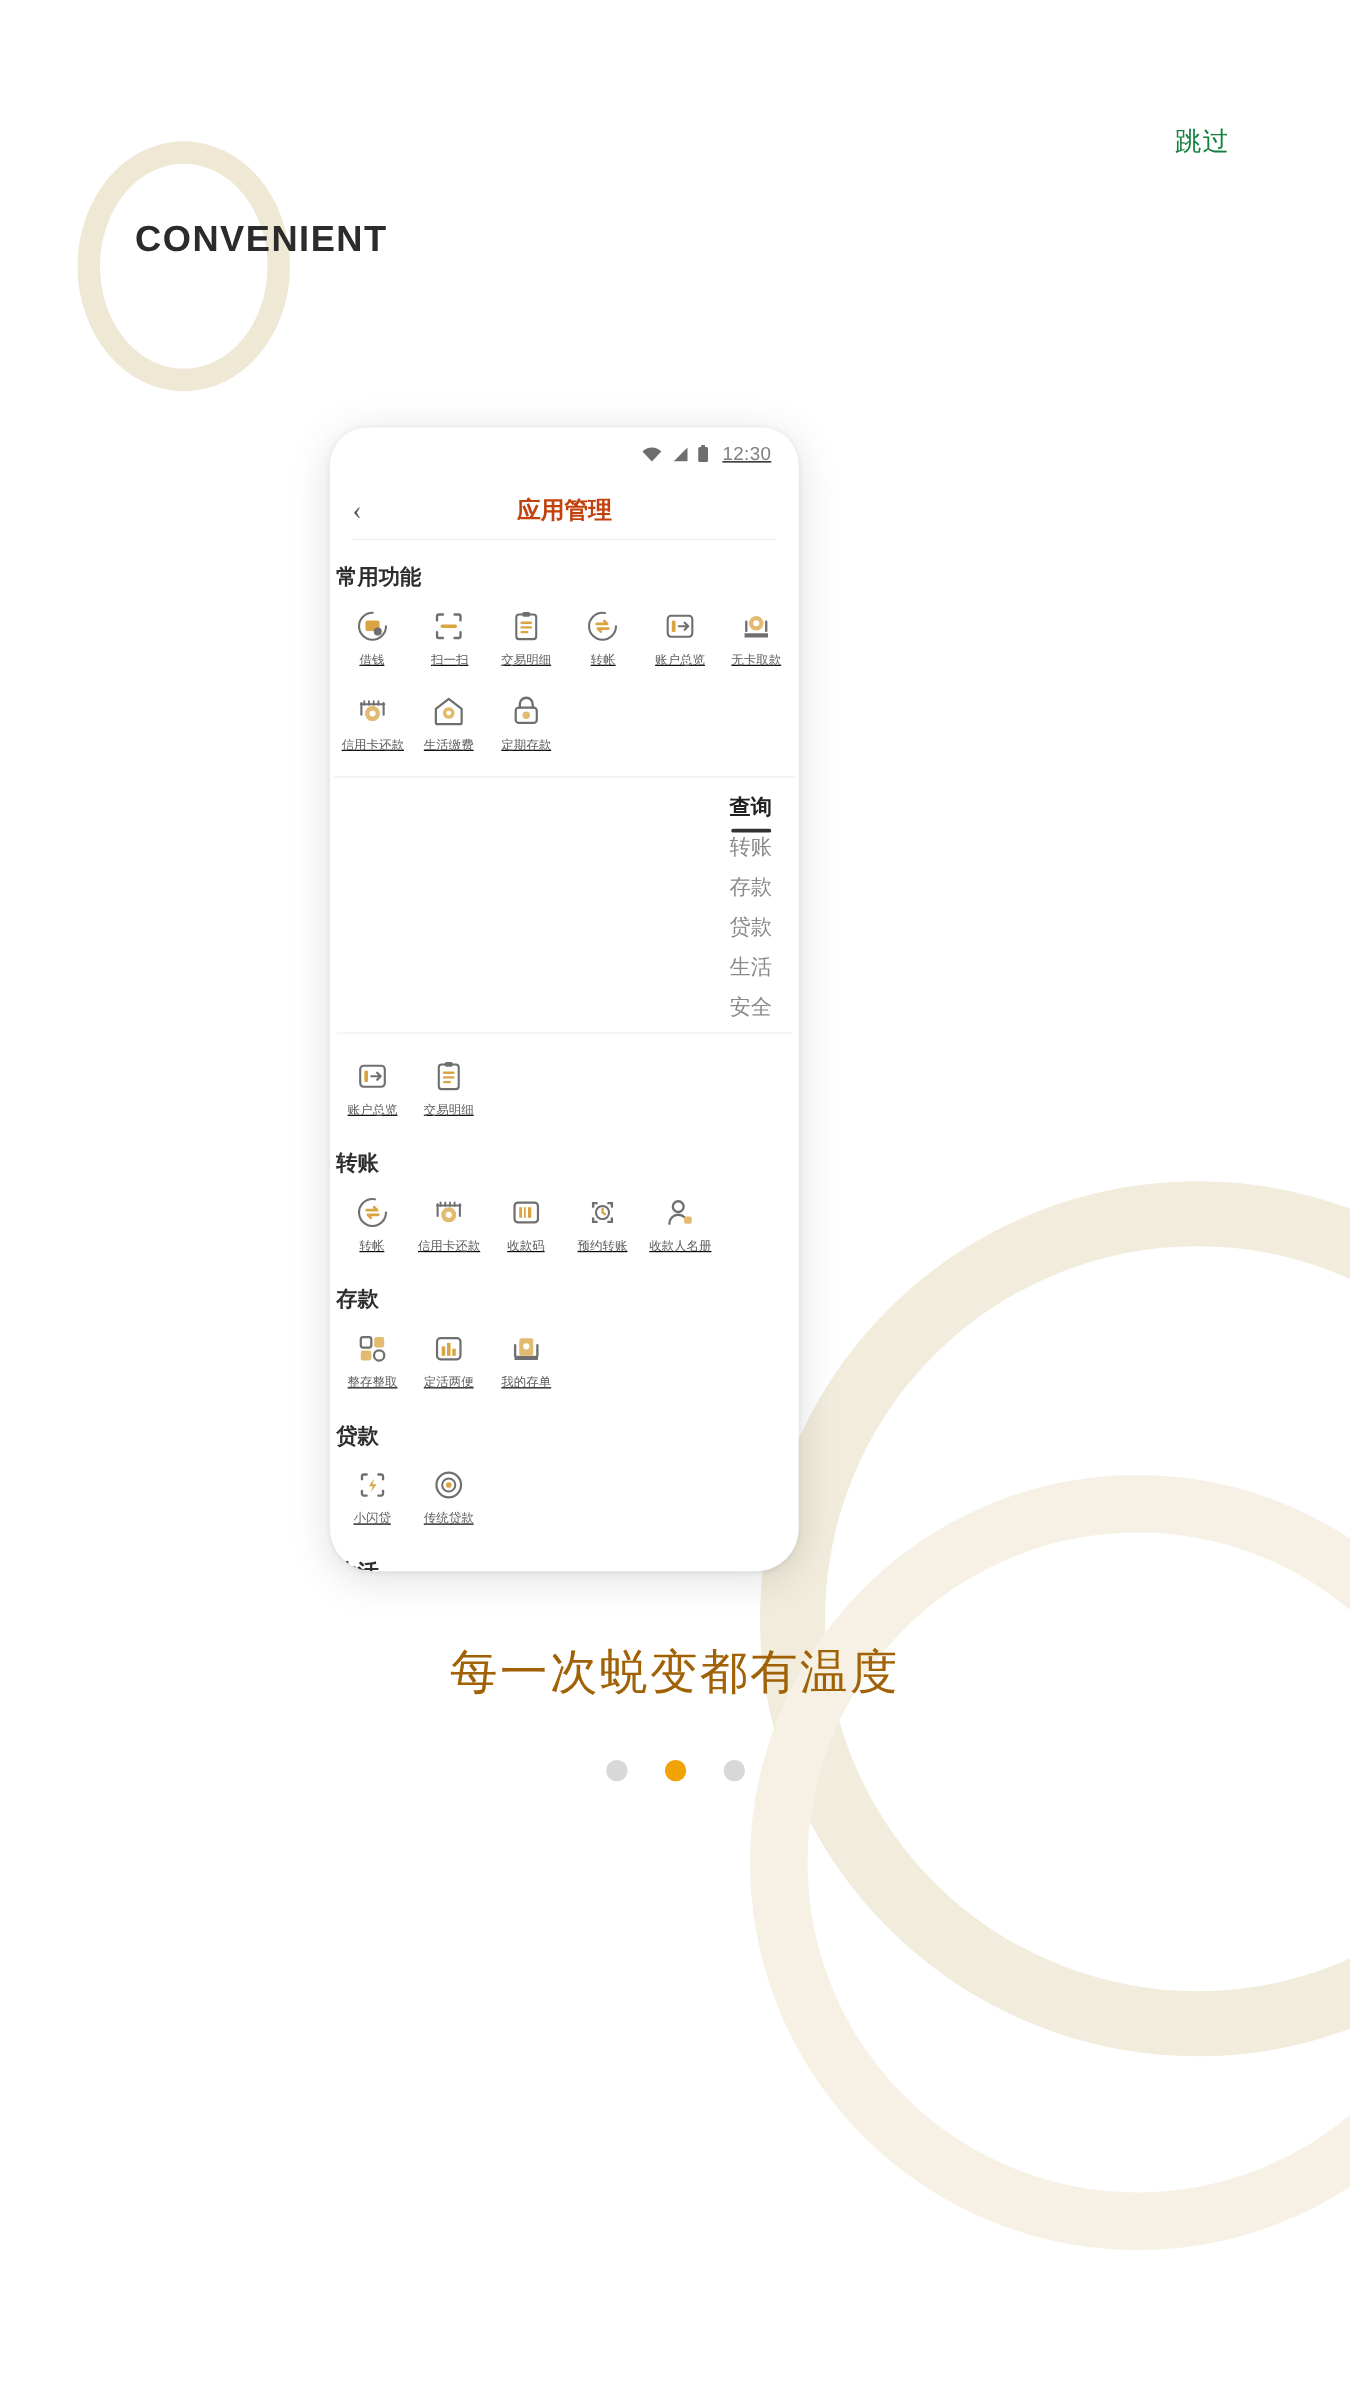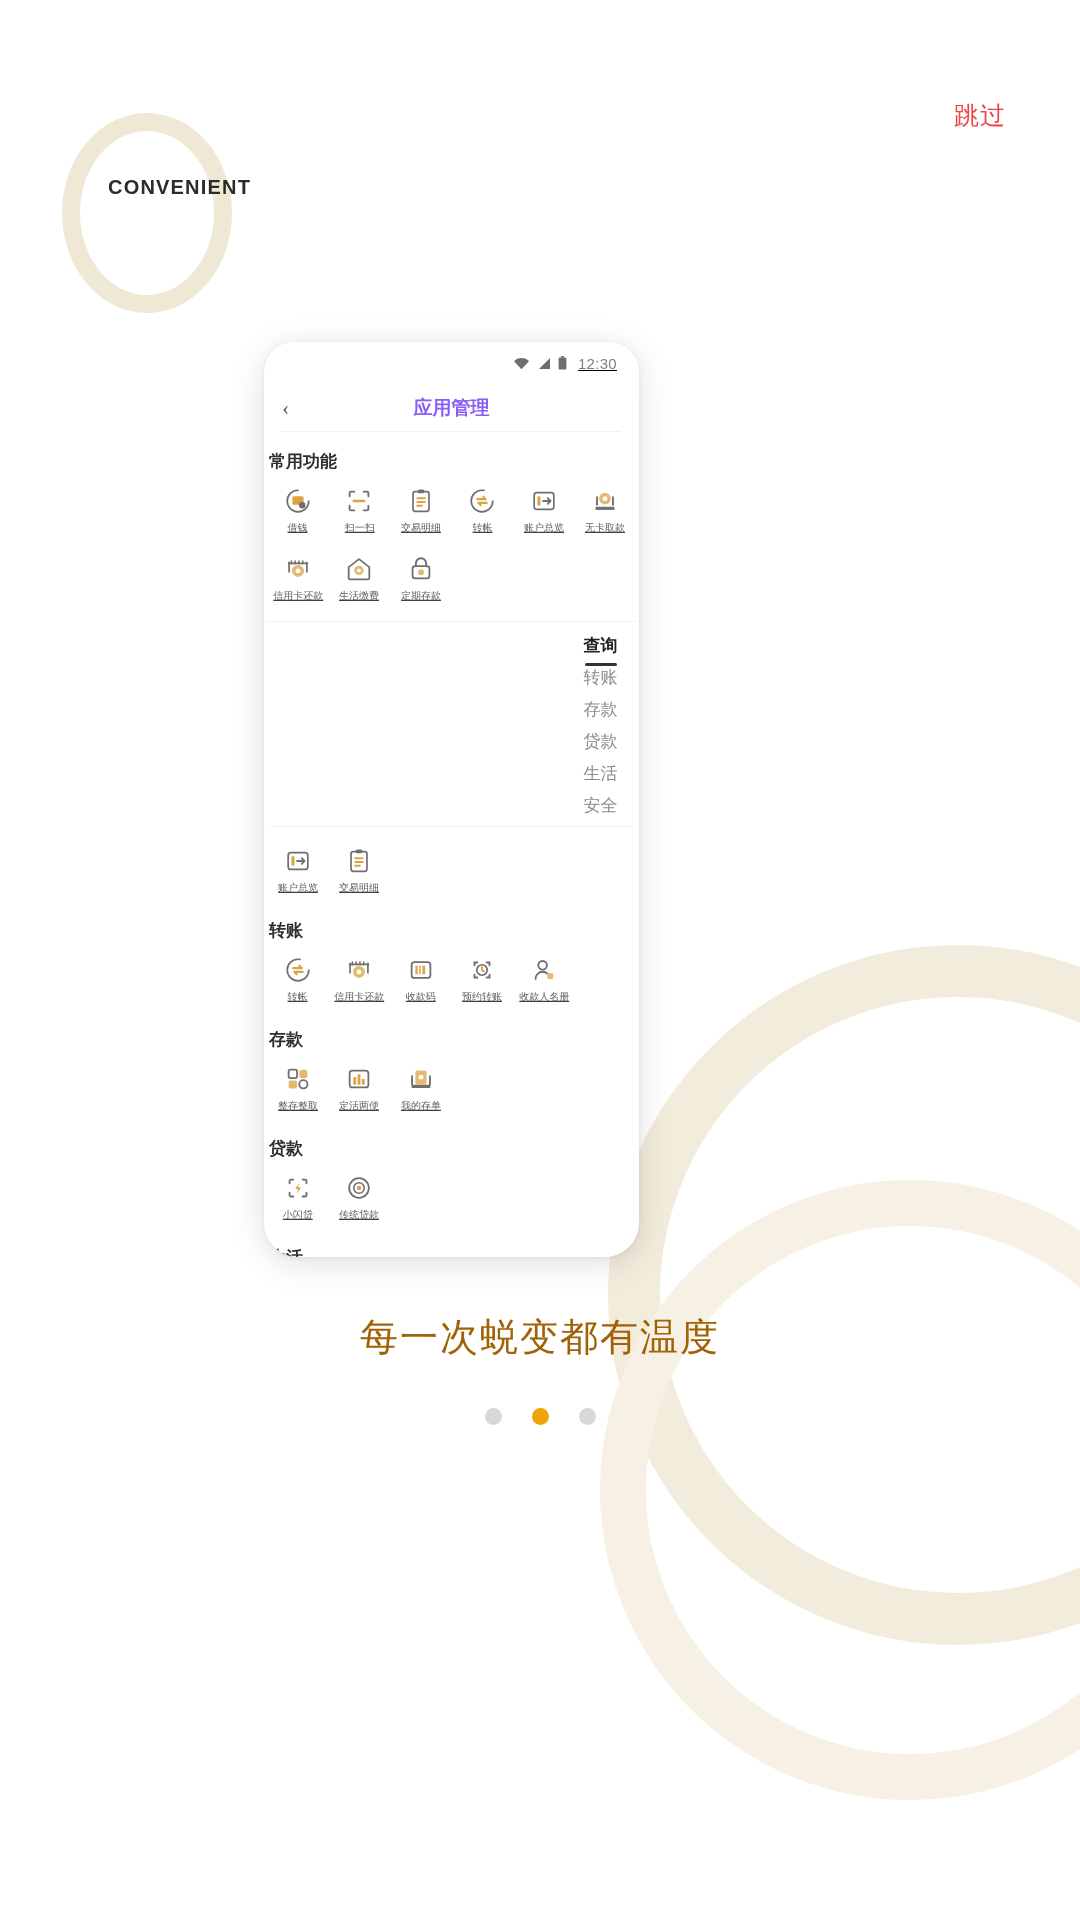--- a/index.html
+++ b/index.html
@@ -27,29 +27,29 @@
   }
   .ring-br2 {
     position:absolute; left:600px; top:1180px;
     width:620px; height:620px;
     border:46px solid #f6f1e4; border-radius:50%;
     z-index:0;
   }
 
   
   .skip {
-    position:absolute; right:74px; top:99px;
-    font-size:25px; color:#ef4444; letter-spacing:1px;
+    position:absolute; right:96px; top:99px;
+    font-size:21px; color:#15803d; letter-spacing:1px;
     z-index:9; cursor:pointer;
   }
 
   
   .eyebrow {
     position:absolute; left:108px; top:176px;
-    font-size:20px; font-weight:700; color:#2b2b2b;
+    font-size:29px; font-weight:700; color:#2b2b2b;
     letter-spacing:1.2px; z-index:4;
   }
   .title-cn {
     position:absolute; left:131px; top:228px;
     font-size:50px; font-weight:700; color:#1f1f1f;
     letter-spacing:14px; z-index:4;
   }
 
   
   .phone {
@@ -74,21 +74,21 @@
     position:relative; border-bottom:1px solid #f0f0f0;
     margin:0 18px;
   }
   .nav-back {
     font-size:22px; color:#5a5a5a; line-height:1;
     position:absolute; left:0px; top:50%; transform:translateY(-50%);
     font-family:"Liberation Serif", serif;
   }
   .nav-title {
     width:100%; text-align:center; font-size:19px;
-    font-weight:700; color:#8b5cf6;
+    font-weight:700; color:#c2410c;
   }
 
   .body-area { padding:0 3px; }
 
   .sec-title {
     font-size:17px; font-weight:700; color:#2e2e2e;
     margin:18px 0 4px 2px;
   }
 
   .grid {

